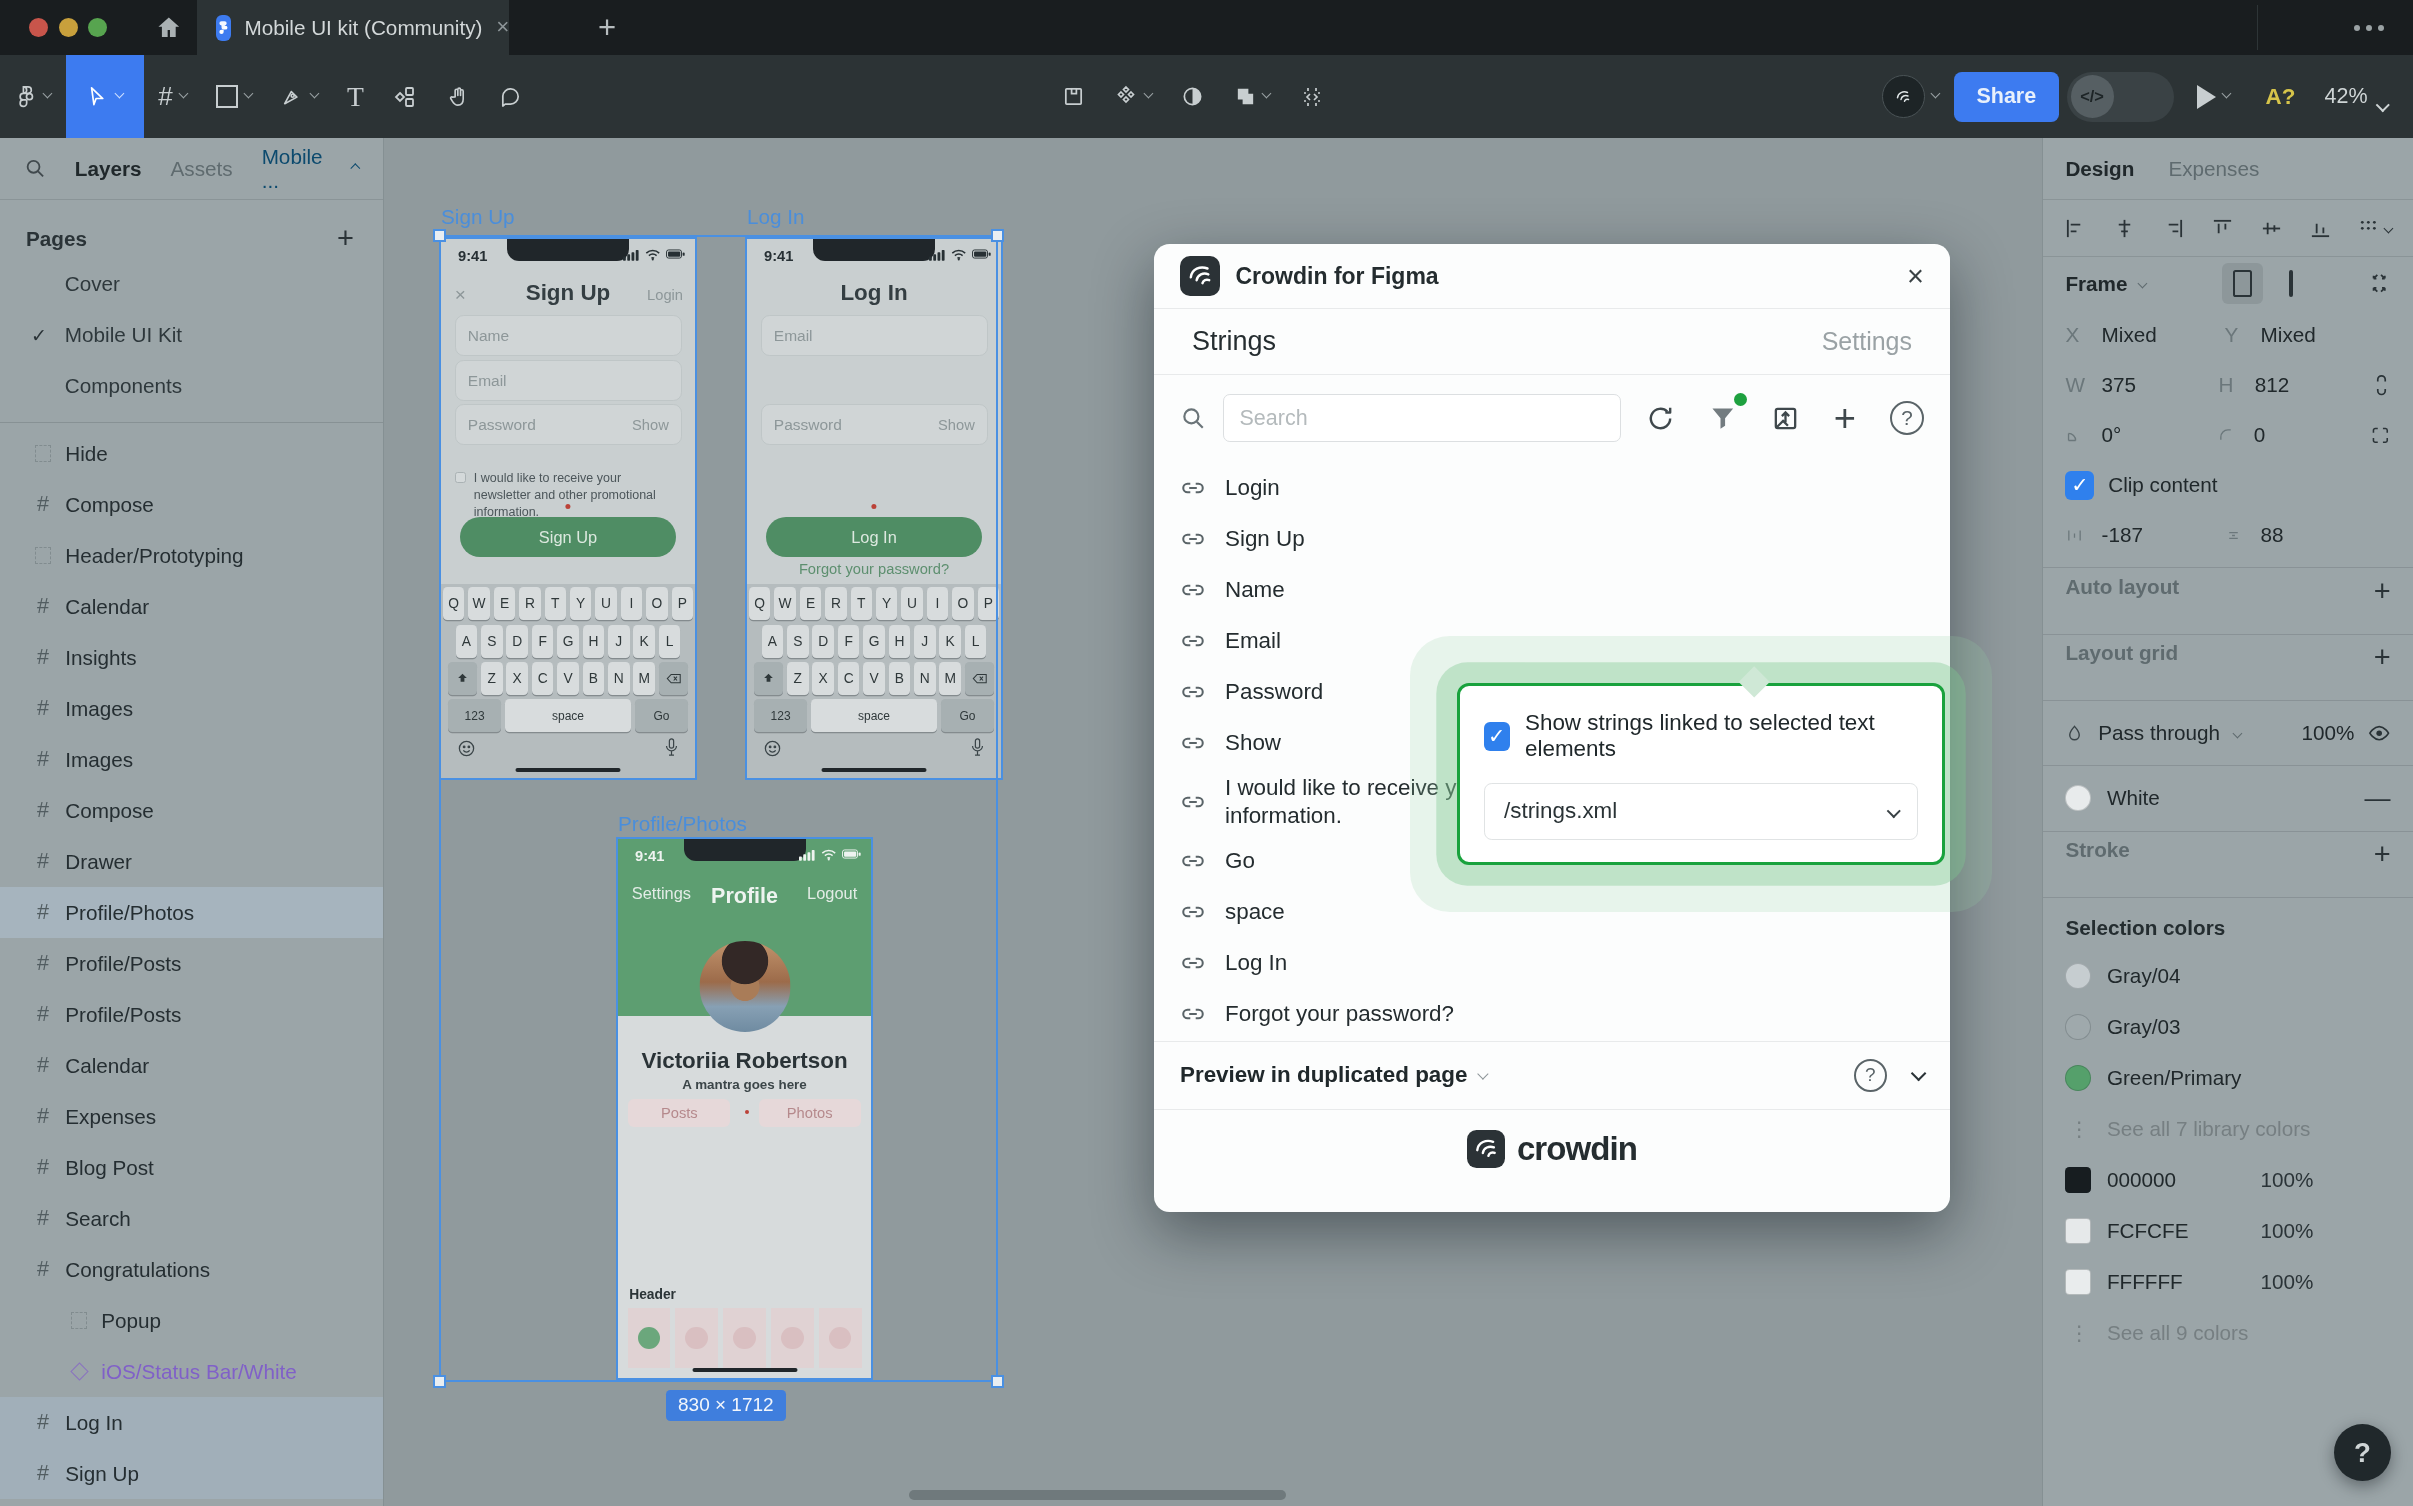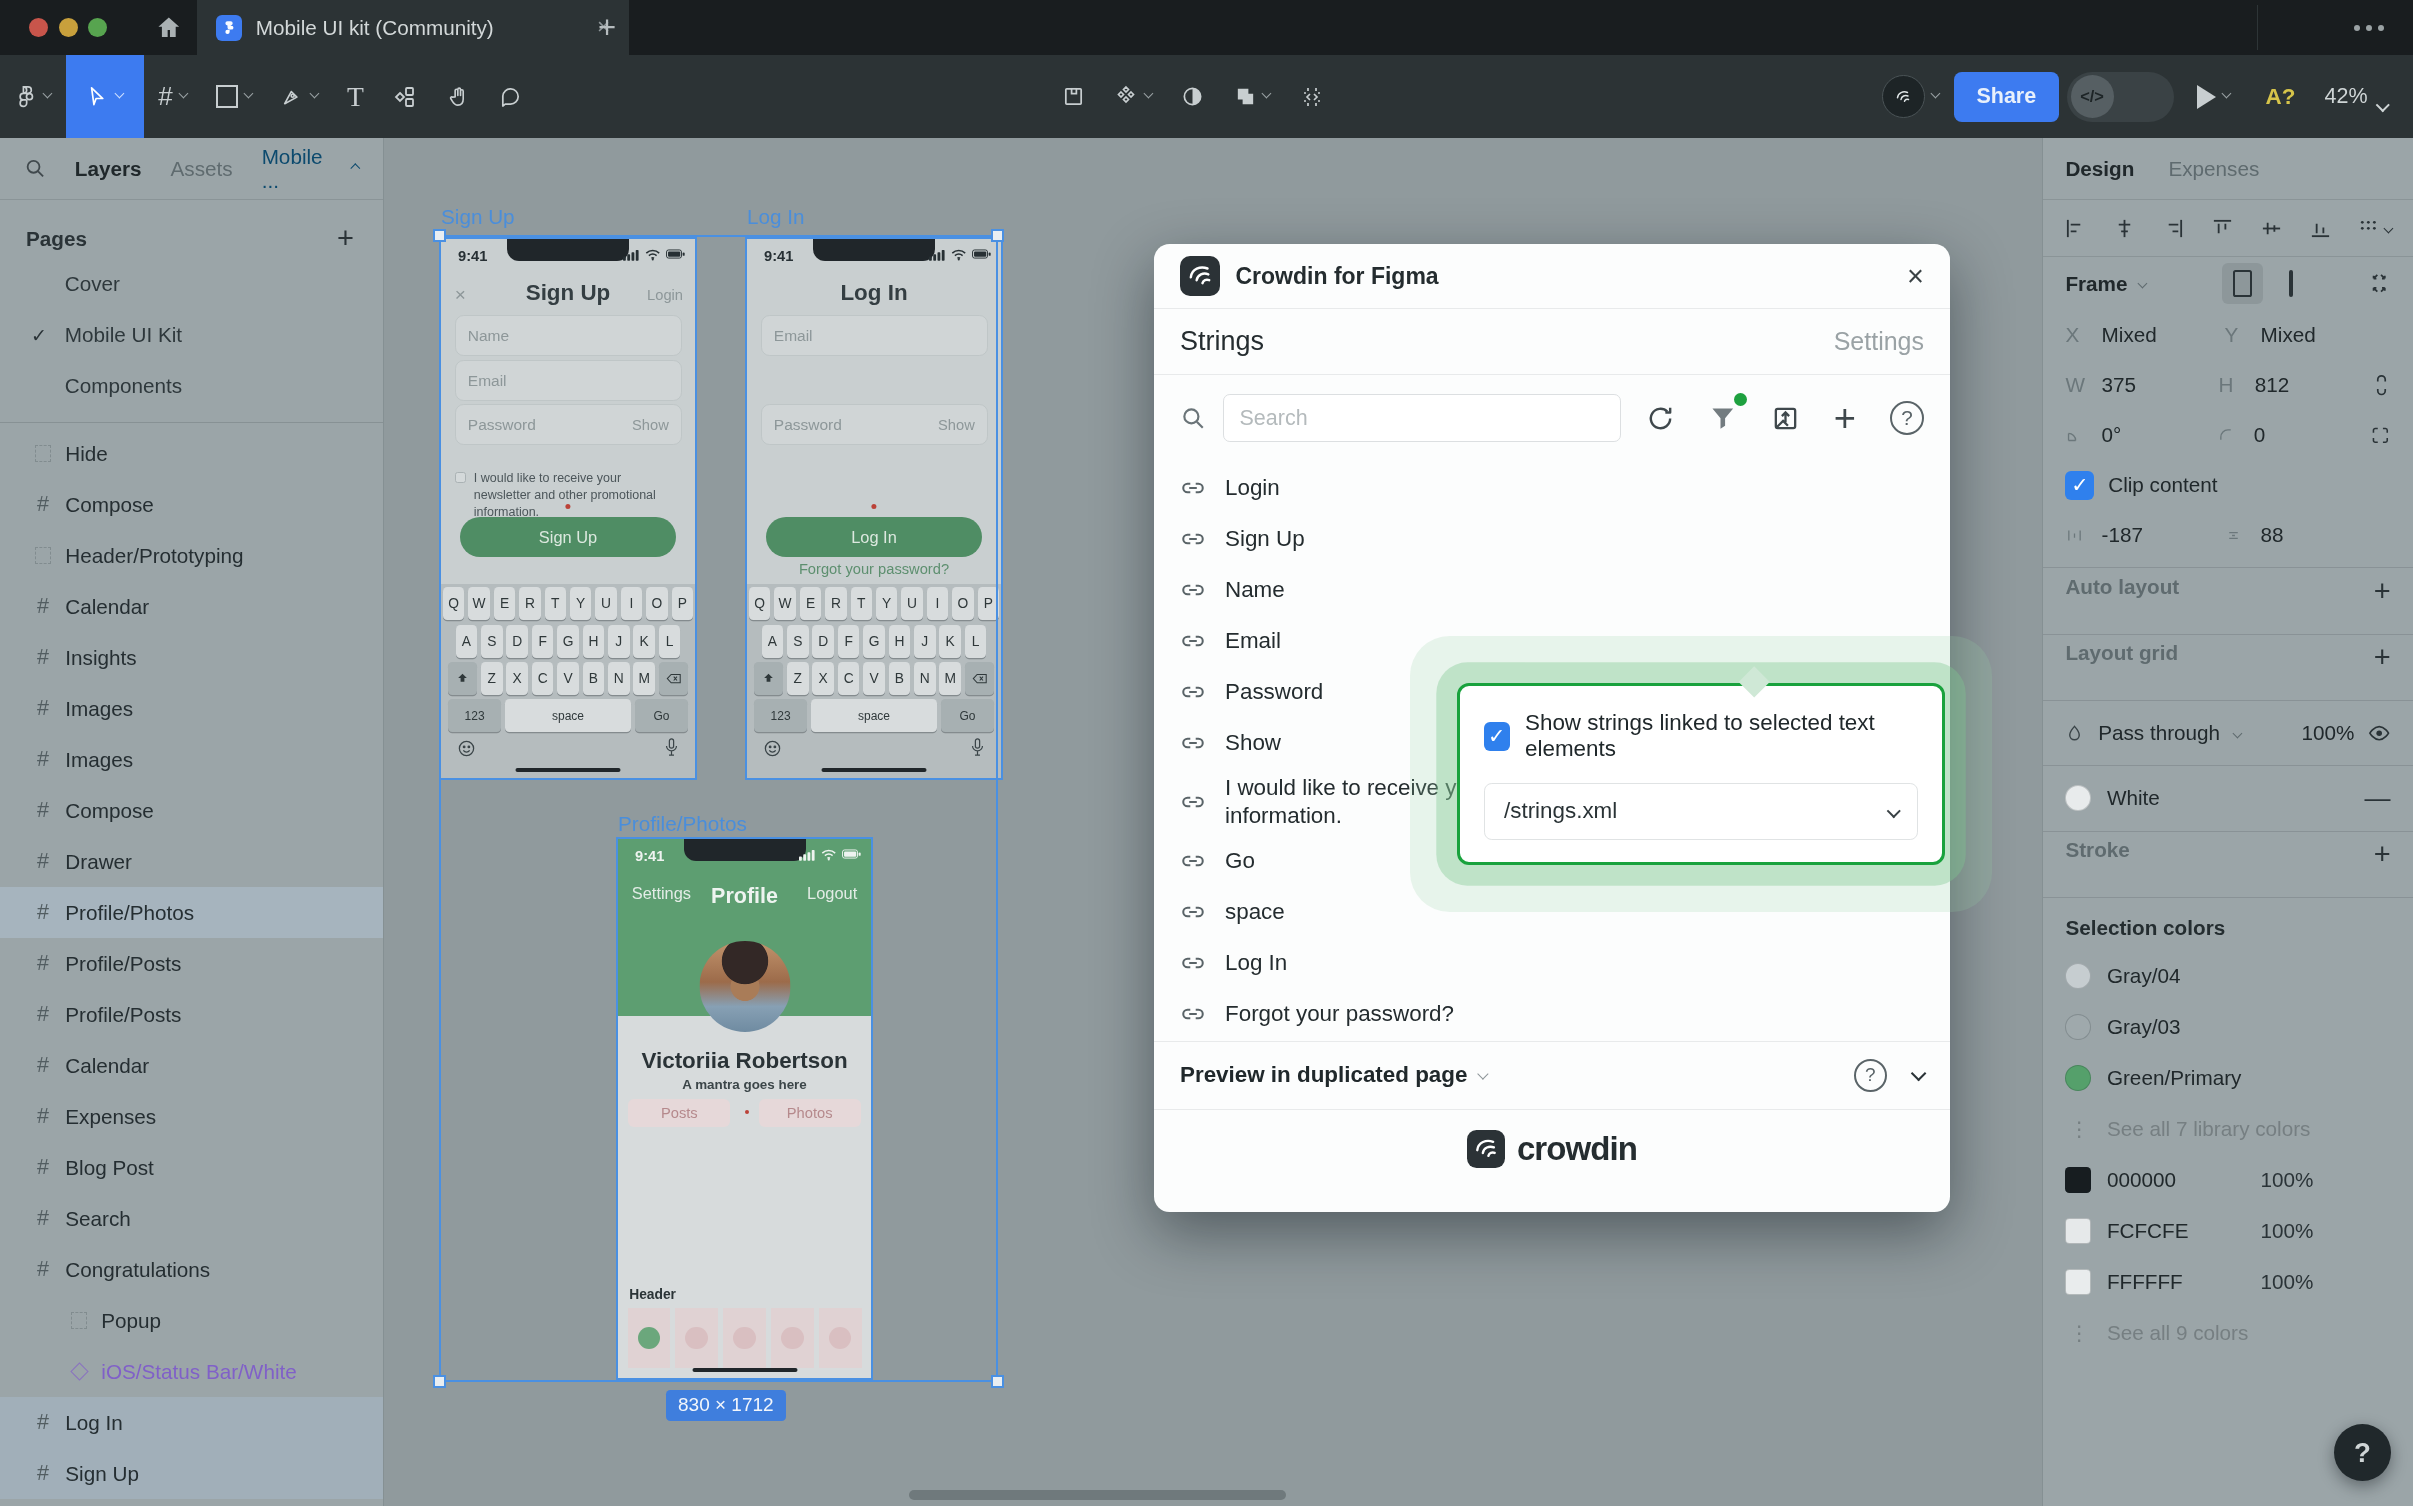--- a/index.html
+++ b/index.html
@@ -6,21 +6,21 @@
   html,body{width:2413px;height:1507px;overflow:hidden}
   body{font-family:"Liberation Sans","DejaVu Sans",sans-serif;background:#909a9d;position:relative;color:#20282b}
   svg{display:block}
   .chv{width:9.5px;height:9.5px;border-right:2.2px solid currentColor;border-bottom:2.2px solid currentColor;transform:rotate(45deg);display:inline-block}
   .chv-up{transform:rotate(-135deg)}
   
   .tabbar{position:absolute;left:0;top:0;width:100%;height:55px;background:#191d1f;display:flex;align-items:center}
   .tl{width:19px;height:19px;border-radius:50%;margin-left:10.3px;display:inline-block}
   .lights{display:flex;align-items:center;margin-left:19px}
   .home{margin-left:48px;color:#aab1b3}
-  .tab{position:absolute;left:197px;top:0;height:55px;width:432px;background:#2c3335;display:flex;align-items:center;padding:0 19px;gap:13.8px}
+  .tab{position:absolute;left:197px;top:0;height:55px;width:312px;background:#2c3335;display:flex;align-items:center;padding:0 19px;gap:13.8px}
   .tab .ficon{width:26px;height:26px;border-radius:6px;background:#3d7bf0;display:flex;align-items:center;justify-content:center}
   .tab .t-title{color:#d3d8d9;font-size:20.7px;flex:1;white-space:nowrap}
   .tab .t-close{color:#8d9598;font-size:22.4px;line-height:1}
   .newtab{position:absolute;left:598px;top:0;height:55px;display:flex;align-items:center;color:#b6bcbe;font-size:31px;font-weight:300}
   .win-dots{position:absolute;right:29px;top:0;height:55px;display:flex;align-items:center;gap:6px;color:#9aa2a4}
   .win-dots i{width:6px;height:6px;border-radius:50%;background:#9aa2a4}
   .tb-divider{position:absolute;right:155px;top:5.2px;width:0.9px;height:45px;background:#2e3537}
   
   .toolbar{position:absolute;left:0;top:55px;width:100%;height:83px;background:#2c3335;display:flex;align-items:center;color:#c8ced0}
   .tool{display:flex;align-items:center;justify-content:center;height:83px;padding:0 14.7px;gap:6.9px}
@@ -144,21 +144,21 @@
   .sws{width:26px;height:26px;border-radius:4.3px;border:0.9px solid rgba(20,30,35,.25)}
   .colrow{height:51px;display:flex;align-items:center;gap:15.5px;padding:0 22.4px}
   .colrow .pct{margin-left:26px;color:#2a3337}
   .linkrow{height:51px;display:flex;align-items:center;gap:15.5px;padding:0 26px;color:#767f82}
   .fab{position:absolute;left:2334px;top:1424px;width:57px;height:57px;border-radius:50%;background:#20282b;color:#cfd5d6;font-size:27.6px;font-weight:600;display:flex;align-items:center;justify-content:center;box-shadow:0 5.2px 15.5px rgba(10,15,20,.4)}
   
   .modal{position:absolute;left:1154px;top:244px;width:796px;height:968px;background:#fcfdfd;border-radius:15.5px;box-shadow:0 20.7px 60px rgba(8,18,24,.45);font-size:22.4px;color:#242c2f}
   .m-head{height:65px;display:flex;align-items:center;padding:0 26px;border-bottom:0.9px solid #e8eaeb}
   .m-title{font-size:23px;font-weight:700;margin-left:15.5px;flex:1}
   .m-x{font-size:29px;color:#3a4245;font-weight:300;line-height:1}
-  .m-tabs{height:66px;display:flex;align-items:center;padding:0 26px;border-bottom:0.9px solid #e8eaeb}
+  .m-tabs{height:66px;display:flex;align-items:center;padding:0 38px;border-bottom:0.9px solid #e8eaeb}
   .m-strings{font-size:27px;font-weight:500;color:#252d30;flex:1}
   .m-settings{font-size:25px;color:#9aa2a5}
   .m-toolbar{height:86px;display:flex;align-items:center;padding:0 26px;gap:17px}
   .m-search{width:398px;height:48px;border:1.3px solid #dcdfe1;border-radius:6.9px;padding:0 15.5px;font-size:21.5px;color:#3a4245;background:#fff;outline:none;font-family:inherit}
   .m-search::placeholder{color:#b4babc}
   .m-icons{margin-left:auto;display:flex;align-items:center;gap:34px;color:#3f484c}
   .filterwrap{position:relative}
   .gdot{position:absolute;right:-10.3px;top:-11.2px;width:13px;height:13px;border-radius:50%;background:#1ea13f}
   .m-list{padding:1.7px 26px;position:relative}
   .srow{min-height:51px;display:flex;align-items:center;gap:19px}

